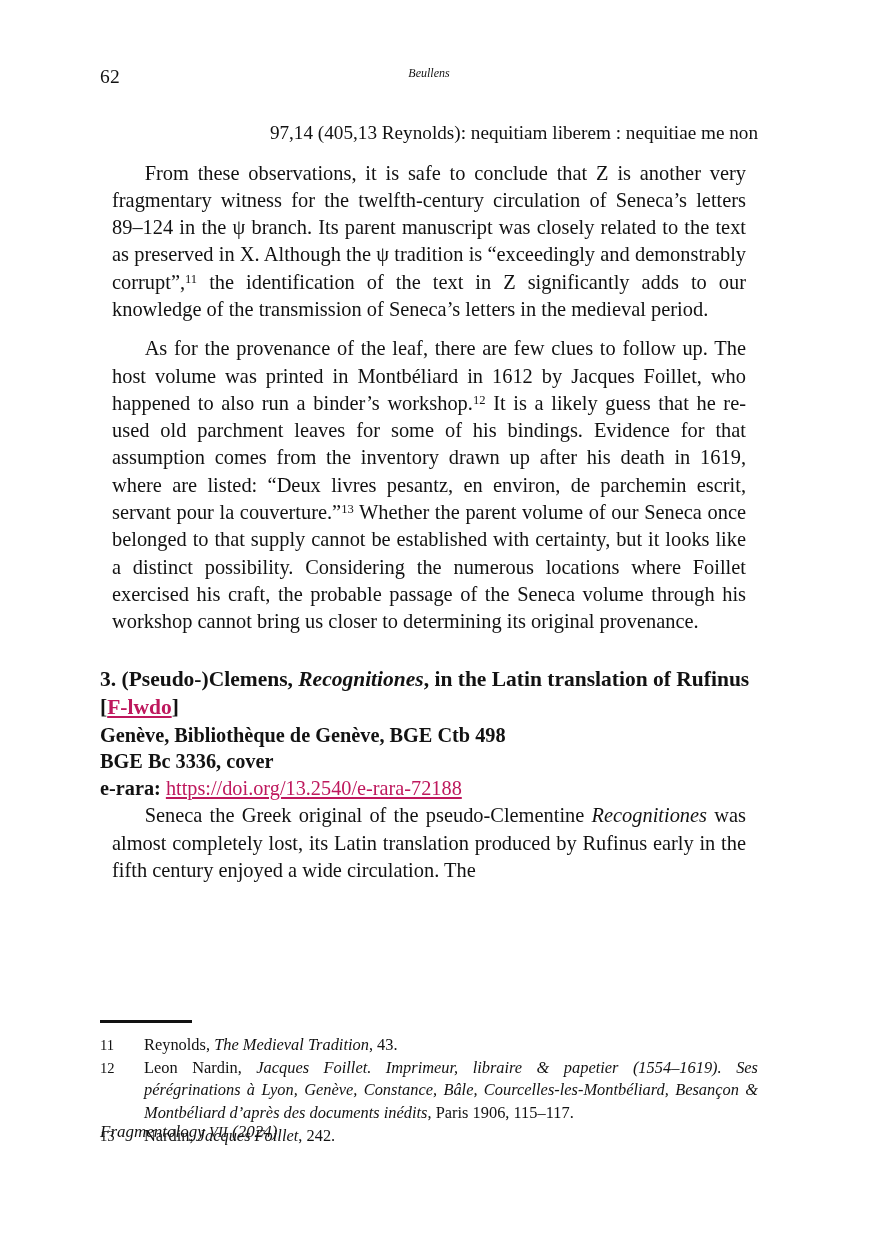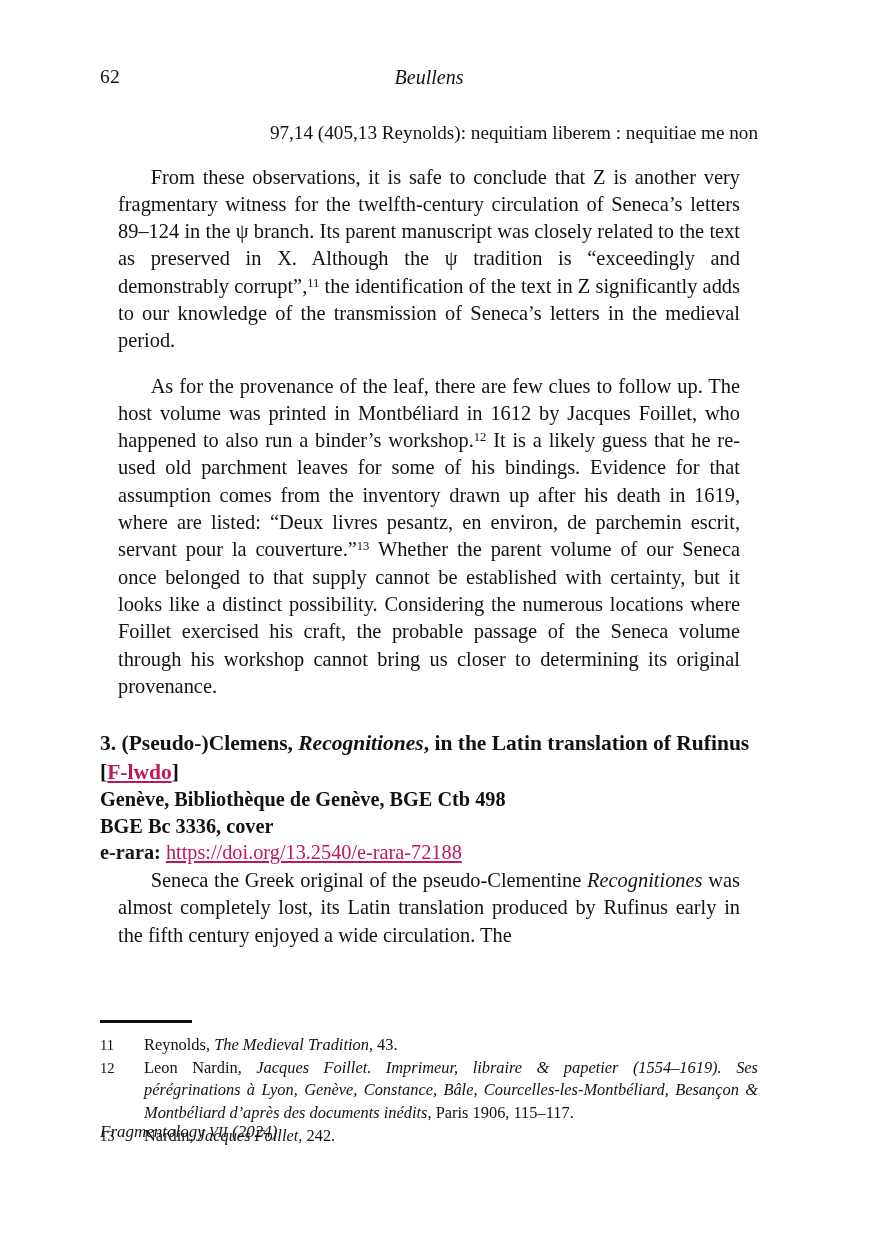--- a/index.html
+++ b/index.html
@@ -38,33 +38,33 @@
     font-size: 19.5px;
     letter-spacing: 0.2px;
   }
   .head-title {
     position: absolute;
     left: 0;
     right: 0;
     top: 0;
     text-align: center;
     font-style: italic;
-    font-size: 20px;
+    font-size: 12px;
   }
 
   
   .column {
     position: absolute;
     left: 100px;
     top: 120px;
     width: 658px;
   }
 
   p {
-    margin: 18px;
+    margin: 12px;
     font-size: 20.4px;
     line-height: 27.3px;
     text-align: justify;
     text-justify: inter-word;
     hyphens: none;
   }
   p.indent { text-indent: 1.6em; }
 
   .quote {
     margin: 0 0 14px 0;

